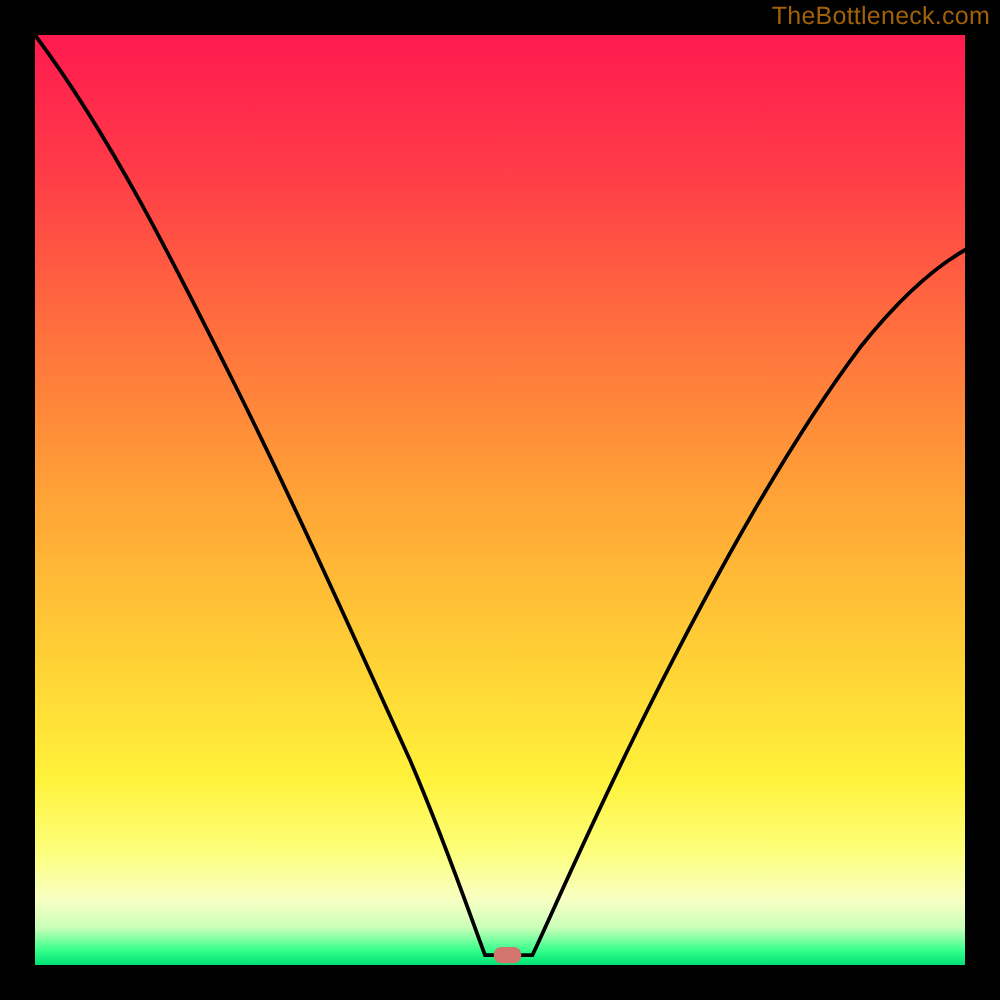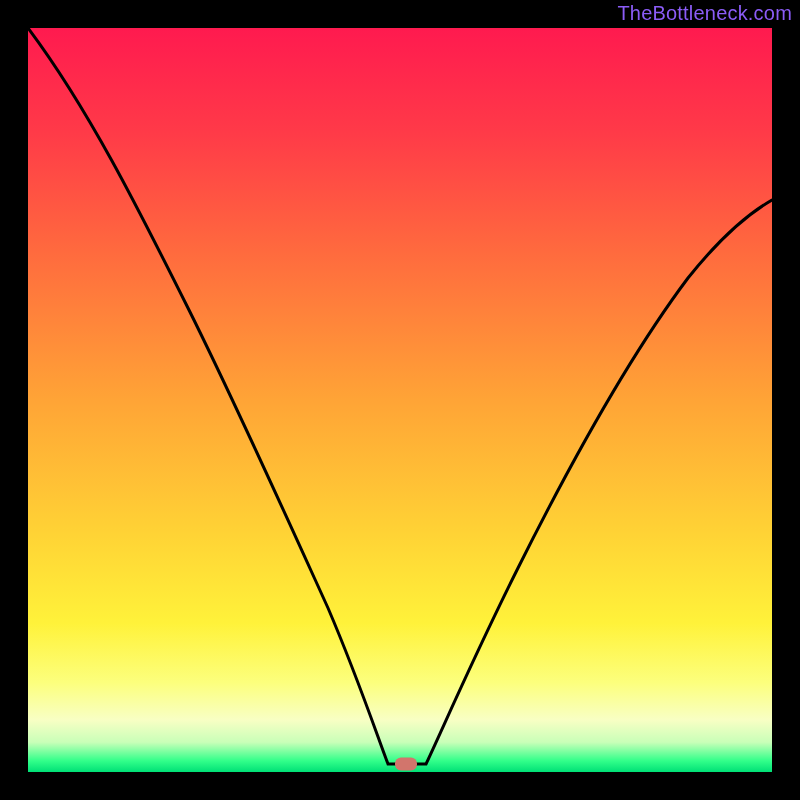--- a/index.html
+++ b/index.html
@@ -9,21 +9,21 @@
     height: 800px;
     background: #000;
     font-family: Arial, Helvetica, sans-serif;
     position: relative;
     overflow: hidden;
   }
   .watermark {
     position: absolute;
     top: 2px;
     right: 8px;
-    color: #8b5cf6;
+    color: #a16207;
     font-size: 20px;
     font-weight: 500;
     z-index: 5;
     letter-spacing: 0.2px;
   }
   .plot-area {
     position: absolute;
     left: 28px;
     top: 28px;
     width: 744px;

